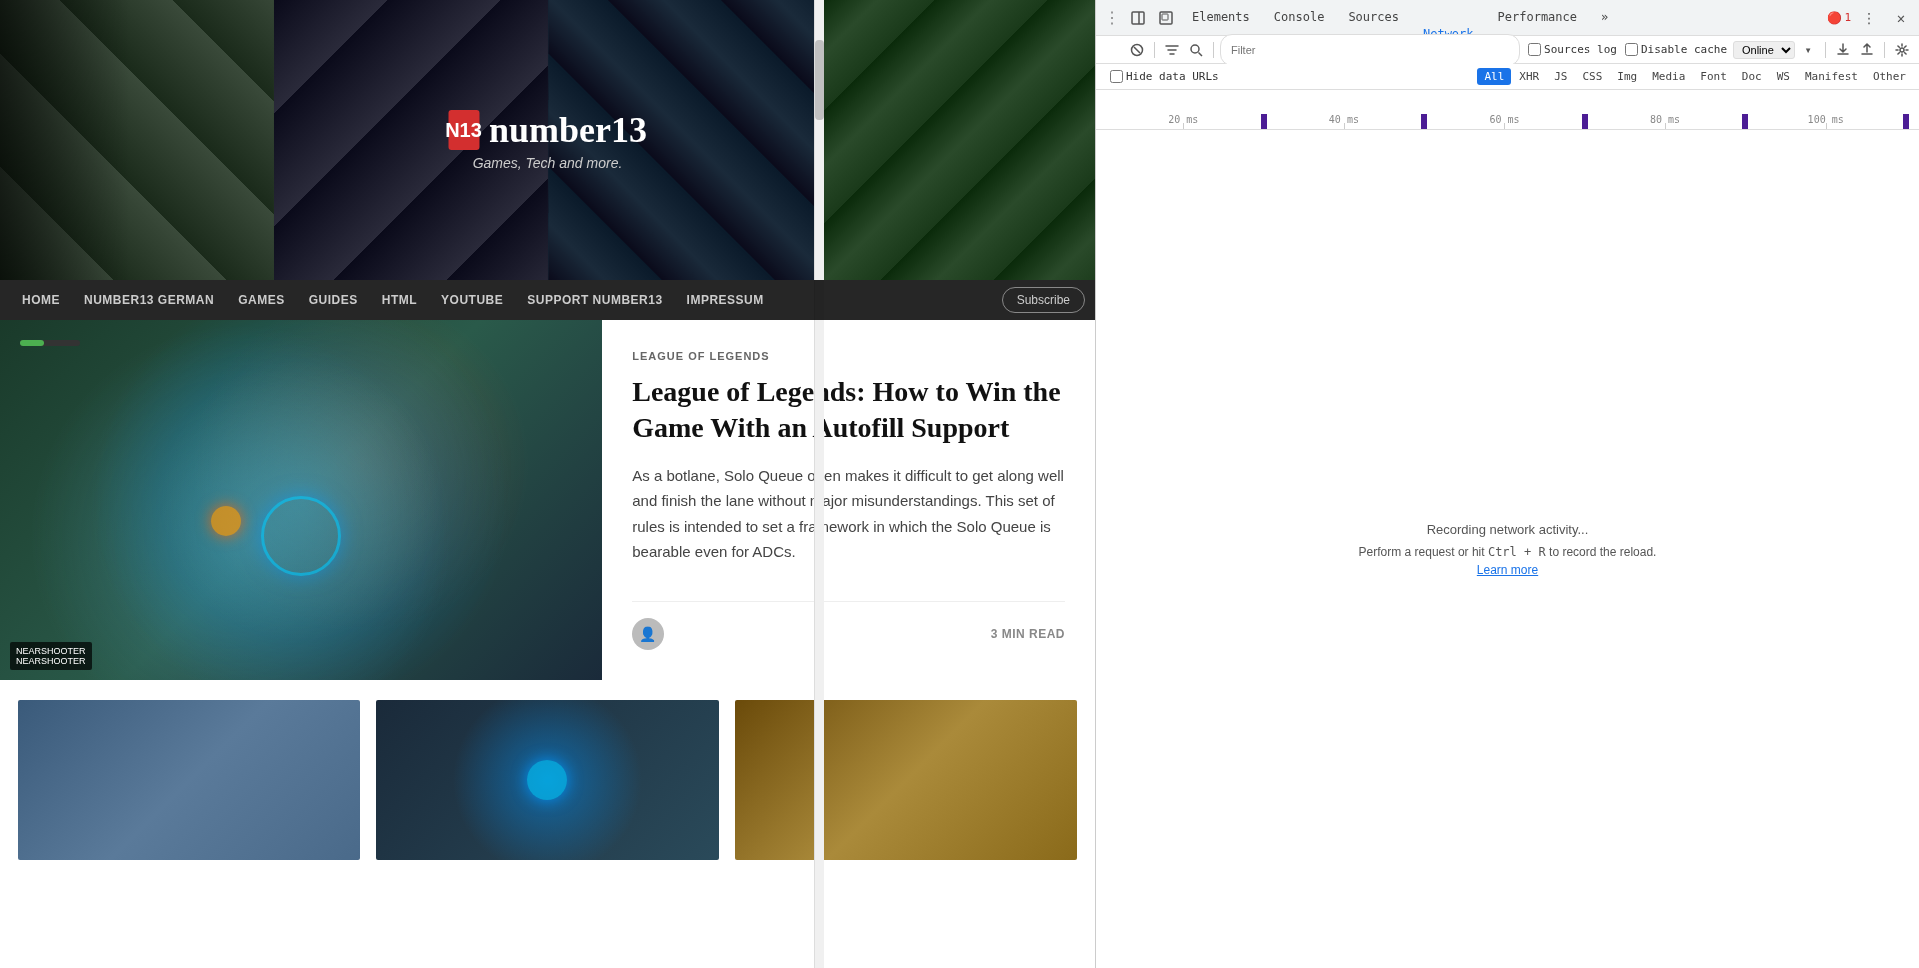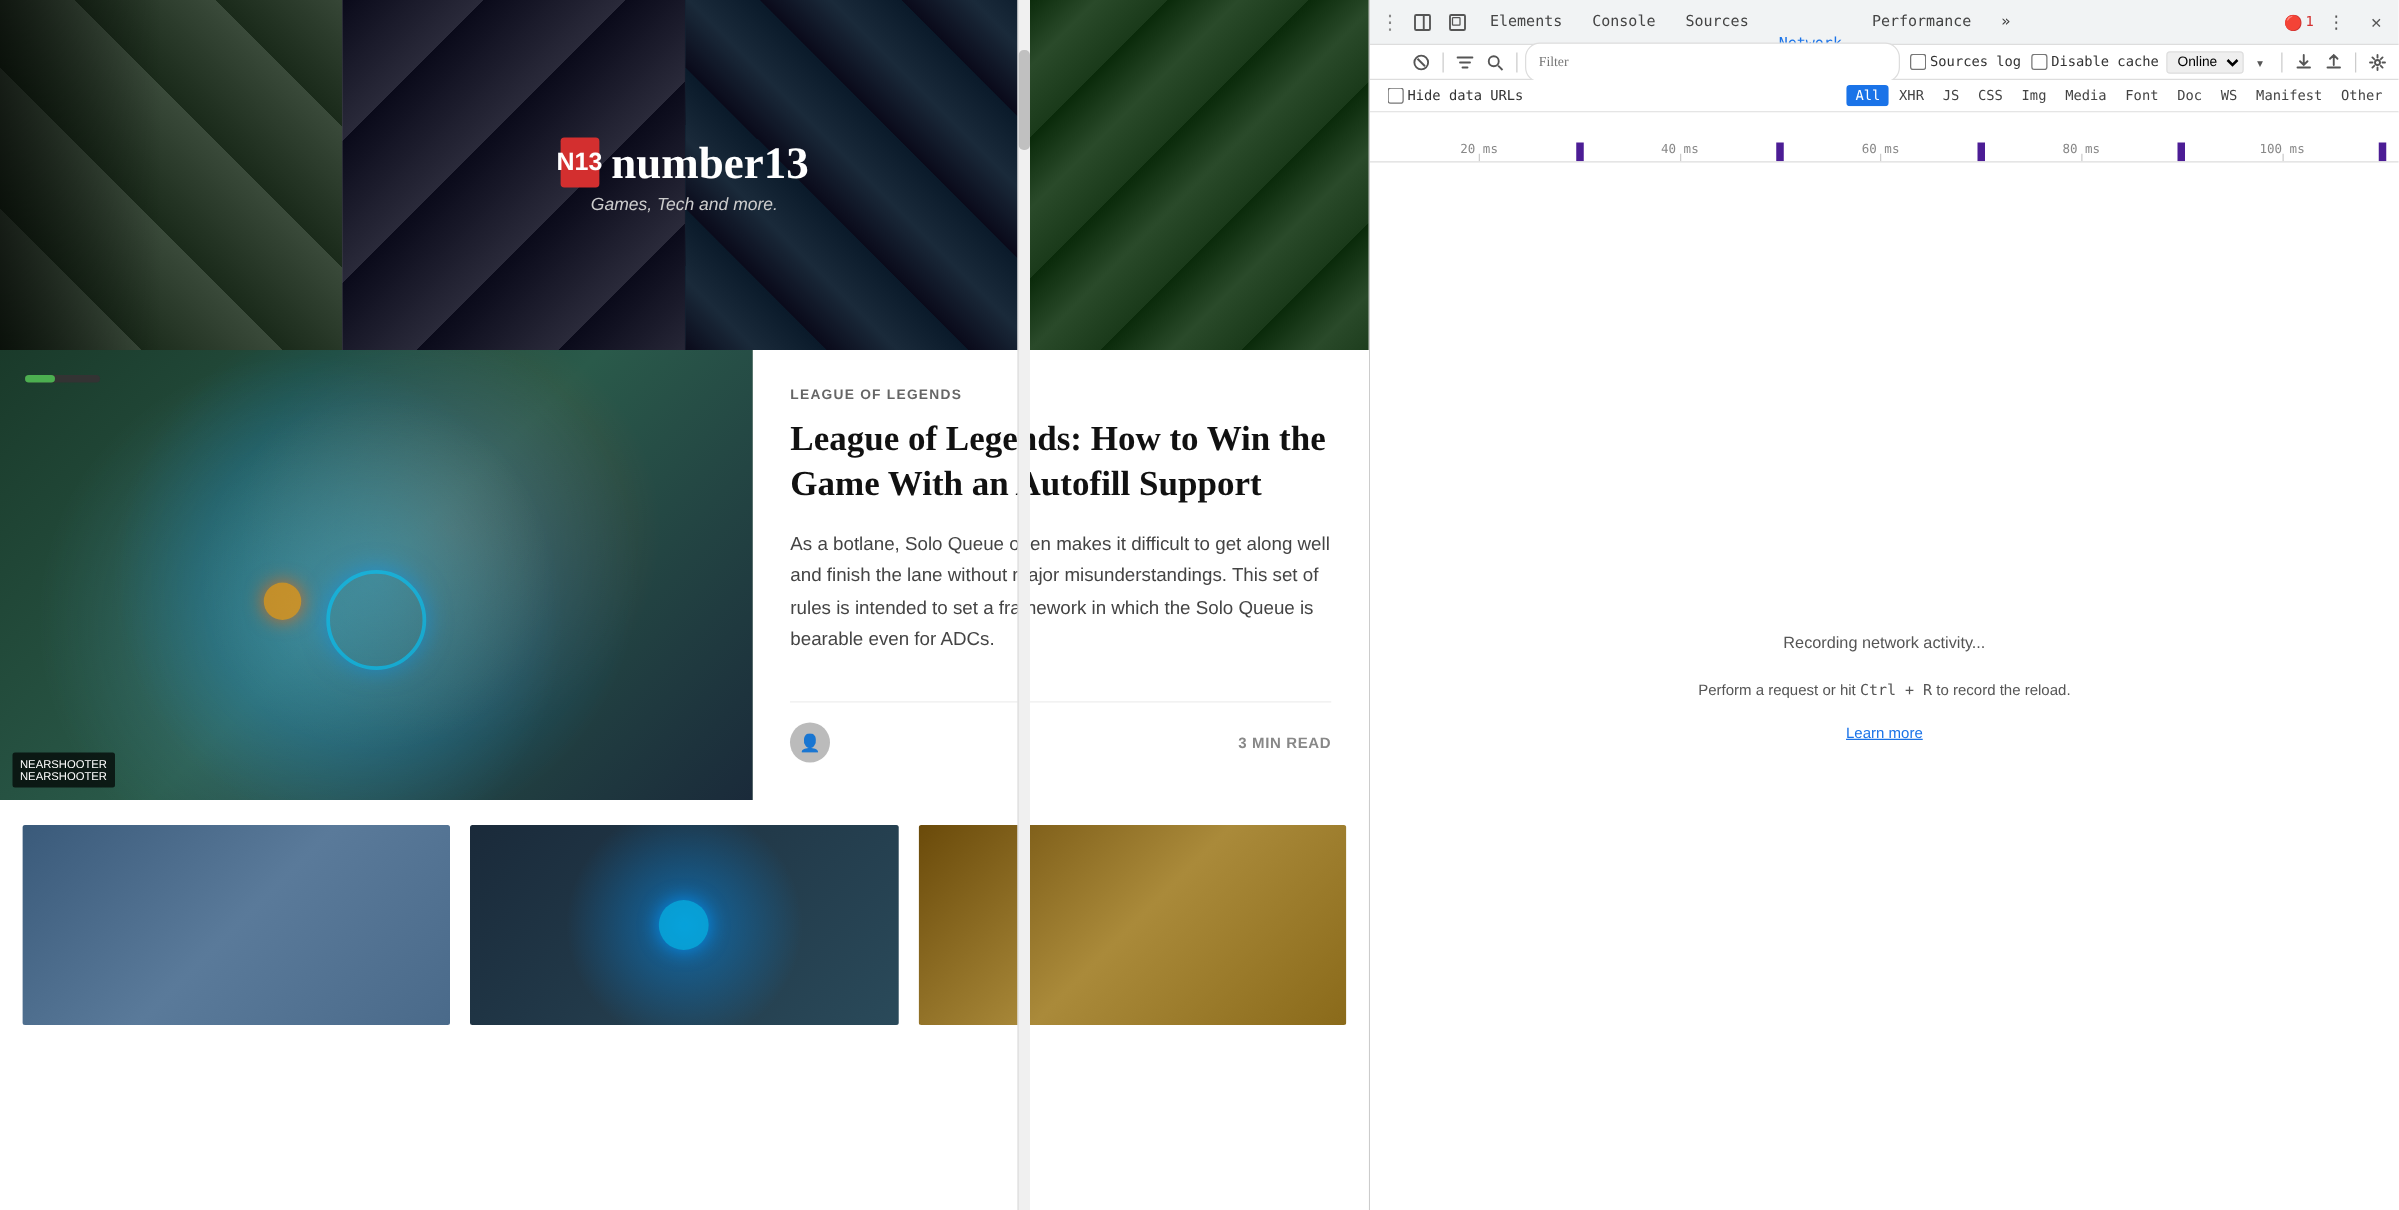--- a/index.html
+++ b/index.html
@@ -337,21 +337,20 @@
     }
 
     .filter-input {
       flex: 1;
       border: 1px solid #ddd;
       border-radius: 12px;
       padding: 2px 10px;
       font-size: 11px;
       outline: none;
       height: 32px;
-      font-family: Liberation Serif, serif;
     }
 
     .toolbar-checkbox-label {
       display: flex;
       align-items: center;
       gap: 3px;
       font-size: 11px;
       color: #333;
       cursor: pointer;
       margin-left: 6px;
@@ -439,21 +438,20 @@
     
     .devtools-content {
       flex: 1;
       display: flex;
       flex-direction: column;
       align-items: center;
       justify-content: center;
       color: #555;
       font-size: 13px;
       font-family: Arial, sans-serif;
-      gap: 16px;
     }
 
     .recording-text {
       font-size: 13px;
       color: #555;
       margin-bottom: 8px;
     }
 
     .recording-hint {
       font-size: 12px;
@@ -494,20 +492,31 @@
 
     <div class="hero-logo">
       <div class="logo-row">
         <div class="logo-badge">N13</div>
         <div class="logo-text">number13</div>
       </div>
       <div class="logo-tagline">Games, Tech and more.</div>
     </div>
   </div>
 
+  <nav class="nav">
+    <div class="nav-item">HOME</div>
+    <div class="nav-item">NUMBER13 GERMAN</div>
+    <div class="nav-item">GAMES</div>
+    <div class="nav-item">GUIDES</div>
+    <div class="nav-item">HTML</div>
+    <div class="nav-item">YOUTUBE</div>
+    <div class="nav-item">SUPPORT NUMBER13</div>
+    <div class="nav-item">IMPRESSUM</div>
+    <button class="nav-subscribe">Subscribe</button>
+  </nav>
 
   <div class="featured">
     <div class="featured-image">
       <div class="featured-image-overlay"></div>
 
       <div style="position:absolute;top:20px;left:20px;width:60px;height:6px;background:#333;border-radius:3px;">
         <div style="width:40%;height:100%;background:#4caf50;border-radius:3px;"></div>
       </div>
       <div style="position:absolute;top:60%;left:50%;transform:translate(-50%,-50%);width:80px;height:80px;border-radius:50%;border:3px solid rgba(0,200,255,0.6);box-shadow:0 0 20px rgba(0,150,255,0.5);"></div>
       <div style="position:absolute;bottom:40%;left:35%;width:30px;height:30px;border-radius:50%;background:rgba(255,150,0,0.7);box-shadow:0 0 15px rgba(255,100,0,0.8);"></div>

